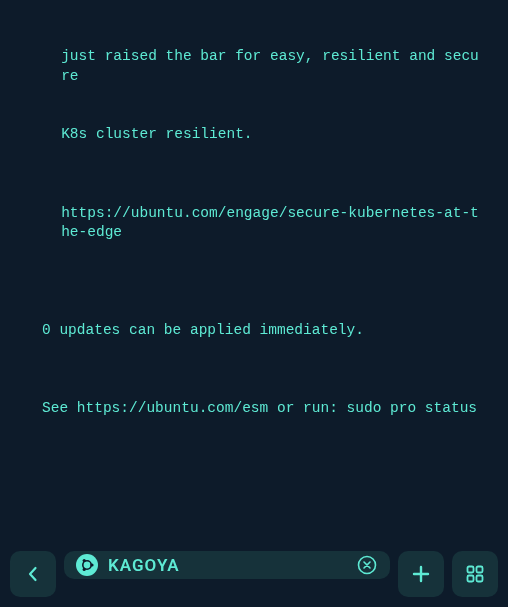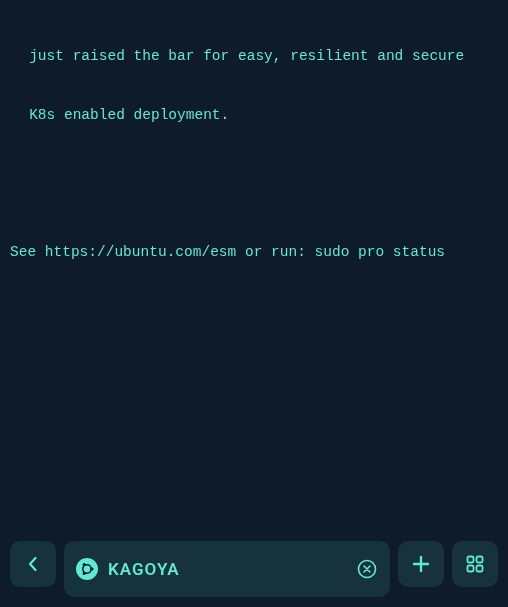--- a/index.html
+++ b/index.html
@@ -18,20 +18,21 @@
     overflow: hidden;
     display: flex;
     flex-direction: column;
   }
   .terminal {
     flex: 1;
     padding: 8px 28px 10px 10px;
     overflow: hidden;
     word-break: break-all;
     white-space: pre-wrap;
+    margin-left: 32px;
   }
   .line {
     display: block;
   }
   .indent {
     padding-left: 2.2ch;
   }
   .blank {
     height: 1.35em;
   }
@@ -57,21 +58,21 @@
     flex: 0 0 46px;
   }
   .addr {
     flex: 1;
     background: #16323a;
     border-radius: 10px;
     display: flex;
     align-items: center;
     gap: 10px;
     padding: 0 12px;
-    height: 56px;
+    height: 28px;
   }
   .addr .ubuntu-badge {
     width: 22px;
     height: 22px;
     border-radius: 50%;
     background: #5eead4;
     display: flex;
     align-items: center;
     justify-content: center;
     flex-shrink: 0;
@@ -93,24 +94,26 @@
     flex-shrink: 0;
     cursor: pointer;
   }
   svg { display: block; }
 </style>
 </head>
 <body>
 
 <div class="terminal">
   <span class="line indent">just raised the bar for easy, resilient and secure</span>
-  <span class="line indent">K8s enabled deployment.</span>
+  <span class="line indent">K8s cluster resilient.</span>
+  <span class="blank"></span>
+  <span class="line indent">https://ubuntu.com/engage/secure-kubernetes-at-the-edge</span>
   <span class="blank"></span>
   <span class="blank"></span>
-  <span class="blank"></span>
+  <span class="line">0 updates can be applied immediately.</span>
   <span class="blank"></span>
   <span class="line">See https://ubuntu.com/esm or run: sudo pro status</span>
   <span class="blank"></span>
   <span class="blank"></span>
   
   
   <span class="blank"></span>
   
   
   

